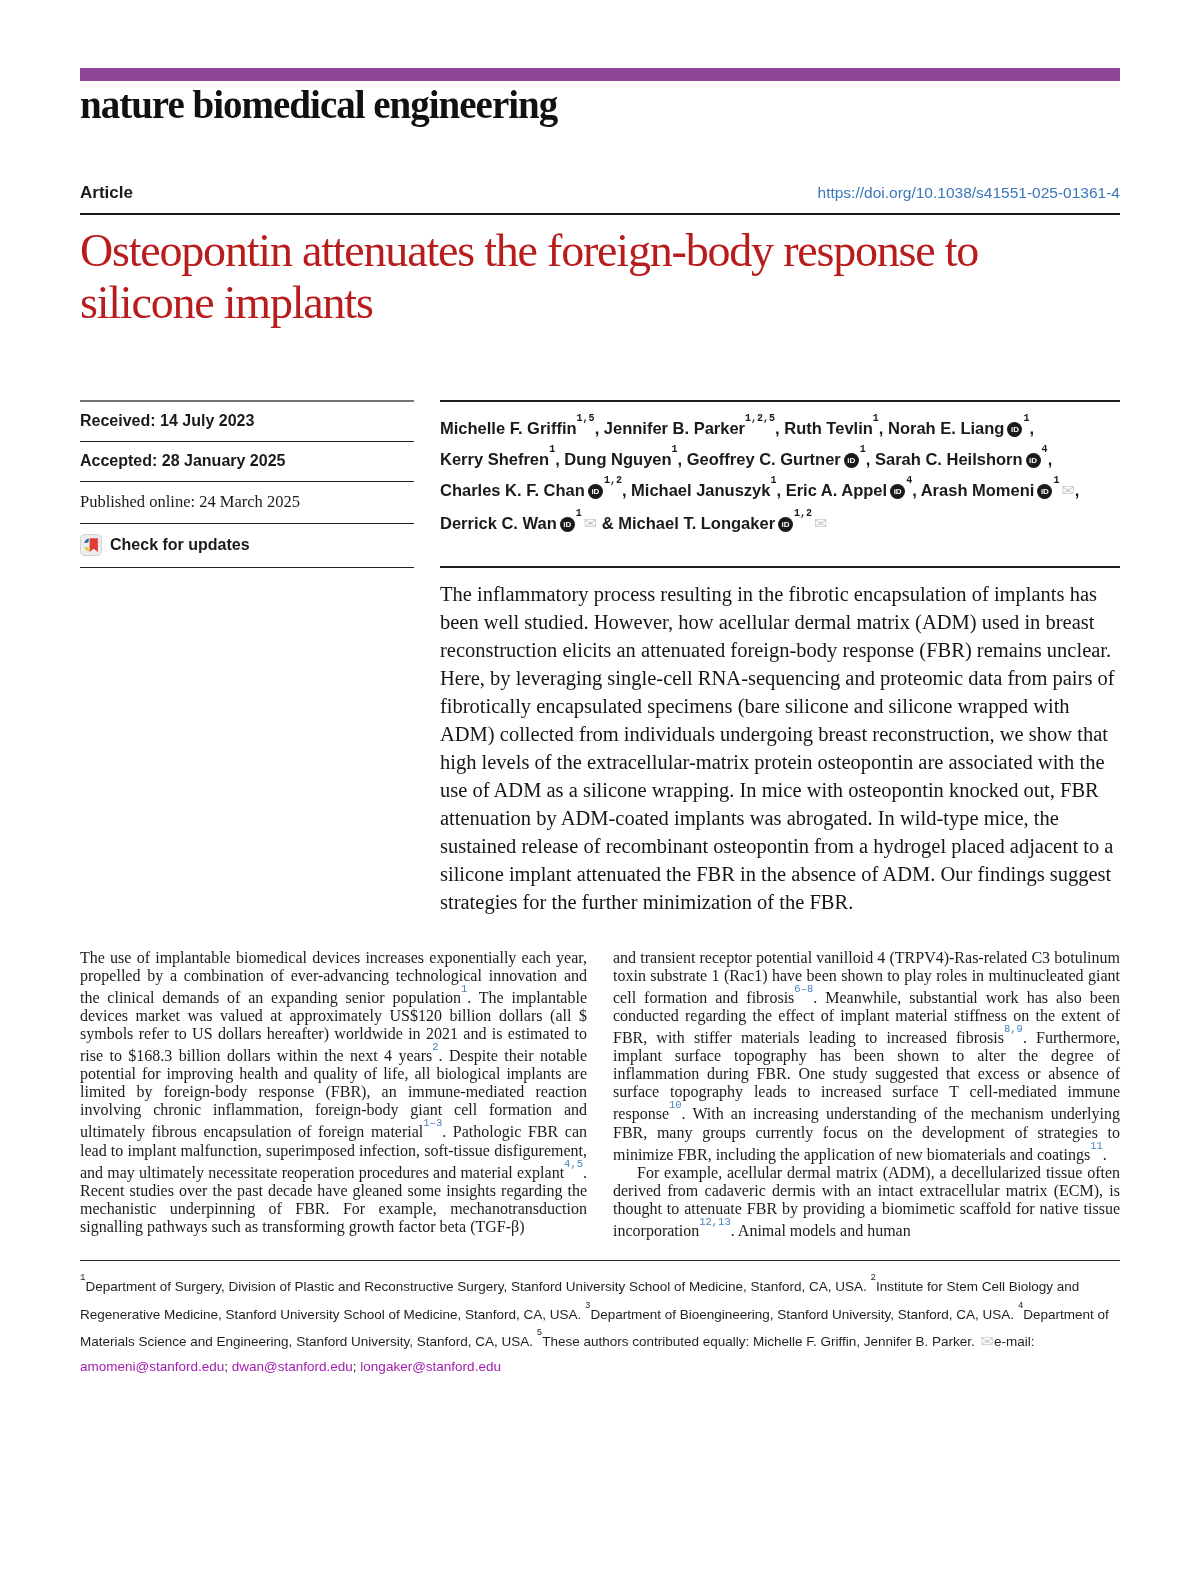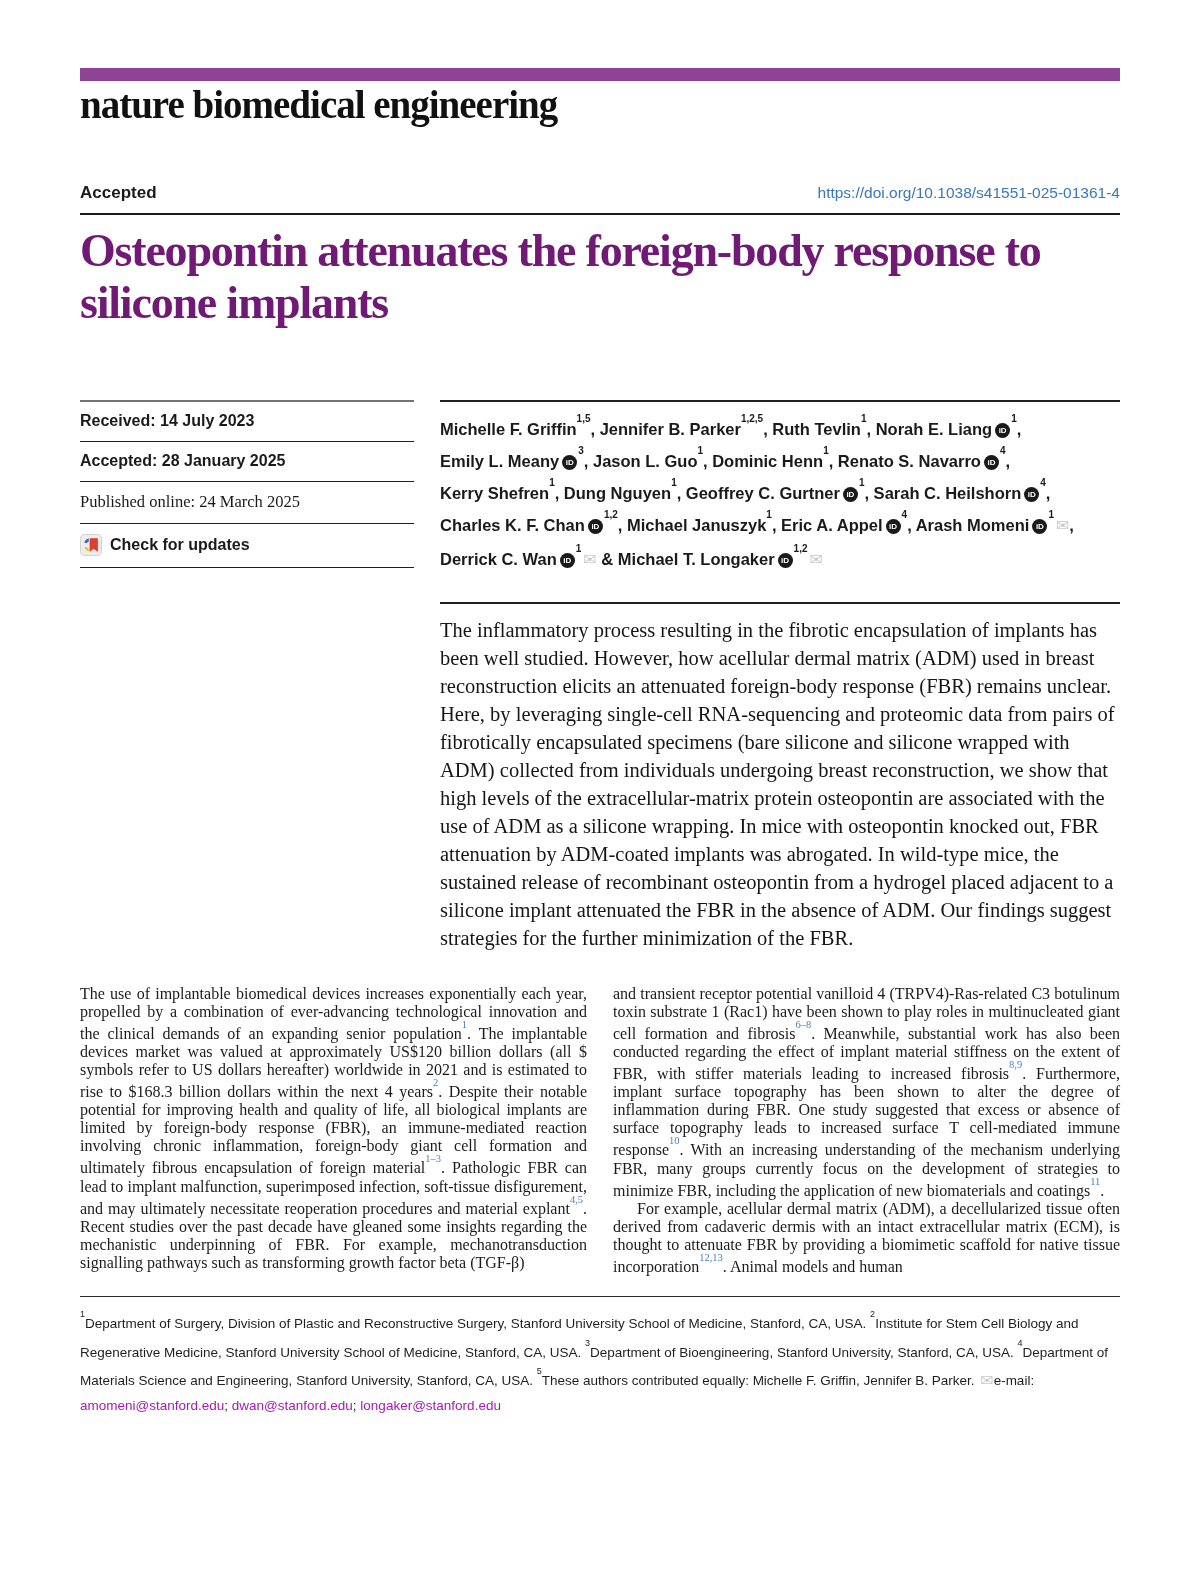--- a/index.html
+++ b/index.html
@@ -51,25 +51,25 @@
     text-align: right;
   }
   .header-rule {
     margin-top: 10px;
     border-bottom: 2px solid #1a1a1a;
   }
   
   .paper-title {
     margin-top: 10px;
     font-family: "Liberation Serif", serif;
-    font-weight: 700;
+    font-weight: 400;
     font-size: 46px;
     line-height: 1.14;
     letter-spacing: -1.2px;
-    color: #701a75;
+    color: #b91c1c;
     max-width: 980px;
   }
   
   .meta-row {
     margin-top: 70px;
     display: flex;
     gap: 26px;
     align-items: flex-start;
   }
   .dates-col { width: 334px; flex: none; }
@@ -99,20 +99,21 @@
     font-size: 16.5px;
     line-height: 28.5px;
     white-space: nowrap;
   }
   sup.cite {
     font-size: 10px;
     position: relative;
     top: -6px;
     font-weight: 700;
     letter-spacing: 0;
+    font-family: Liberation Mono, monospace;
   }
   .authors sup.cite, .footnote sup.cite { color: #1a1a1a; }
   .bodycol sup.cite { color: #4A80C2; font-weight: 400; font-size: 10.5px; top: -5px; }
   .orcid-icon {
     display: inline-block;
     width: 15px; height: 15px;
     border-radius: 50%;
     background: #1a1a1a;
     color: #fff;
     font-size: 8px;
@@ -173,21 +174,21 @@
 </head>
 <body>
 
 <div class="page">
 
   <div class="brand-bar"></div>
 
   <div class="masthead">nature biomedical engineering</div>
 
   <div class="article-row">
-    <span class="article-label">Accepted</span>
+    <span class="article-label">Article</span>
     <a class="doi-link">https://doi.org/10.1038/s41551-025-01361-4</a>
   </div>
   <div class="header-rule"></div>
 
   <h1 class="paper-title">Osteopontin attenuates the foreign-body response to silicone implants</h1>
 
   <div class="meta-row">
 
     <div class="dates-col">
       <div class="dates-box">
@@ -204,21 +205,20 @@
             </svg>
           </span>
           <span>Check for updates</span>
         </div>
       </div>
     </div>
 
     <div class="right-col">
       <div class="authors">
         <div>Michelle F. Griffin<sup class="cite">1,5</sup>, Jennifer B. Parker<sup class="cite">1,2,5</sup>, Ruth Tevlin<sup class="cite">1</sup>, Norah E. Liang<span class="orcid-icon">iD</span><sup class="cite">1</sup>,</div>
-        <div>Emily L. Meany<span class="orcid-icon">iD</span><sup class="cite">3</sup>, Jason L. Guo<sup class="cite">1</sup>, Dominic Henn<sup class="cite">1</sup>, Renato S. Navarro<span class="orcid-icon">iD</span><sup class="cite">4</sup>,</div>
         <div>Kerry Shefren<sup class="cite">1</sup>, Dung Nguyen<sup class="cite">1</sup>, Geoffrey C. Gurtner<span class="orcid-icon">iD</span><sup class="cite">1</sup>, Sarah C. Heilshorn<span class="orcid-icon">iD</span><sup class="cite">4</sup>,</div>
         <div>Charles K. F. Chan<span class="orcid-icon">iD</span><sup class="cite">1,2</sup>, Michael Januszyk<sup class="cite">1</sup>, Eric A. Appel<span class="orcid-icon">iD</span><sup class="cite">4</sup>, Arash Momeni<span class="orcid-icon">iD</span><sup class="cite">1</sup><span class="mail-icon">✉</span>,</div>
         <div>Derrick C. Wan<span class="orcid-icon">iD</span><sup class="cite">1</sup><span class="mail-icon">✉</span> &amp; Michael T. Longaker<span class="orcid-icon">iD</span><sup class="cite">1,2</sup><span class="mail-icon">✉</span></div>
       </div>
 
       <div class="abstract">The inflammatory process resulting in the fibrotic encapsulation of implants has been well studied. However, how acellular dermal matrix (ADM) used in breast reconstruction elicits an attenuated foreign-body response (FBR) remains unclear. Here, by leveraging single-cell RNA-sequencing and proteomic data from pairs of fibrotically encapsulated specimens (bare silicone and silicone wrapped with ADM) collected from individuals undergoing breast reconstruction, we show that high levels of the extracellular-matrix protein osteopontin are associated with the use of ADM as a silicone wrapping. In mice with osteopontin knocked out, FBR attenuation by ADM-coated implants was abrogated. In wild-type mice, the sustained release of recombinant osteopontin from a hydrogel placed adjacent to a silicone implant attenuated the FBR in the absence of ADM. Our findings suggest strategies for the further minimization of the FBR.</div>
     </div>
 
   </div>
 

